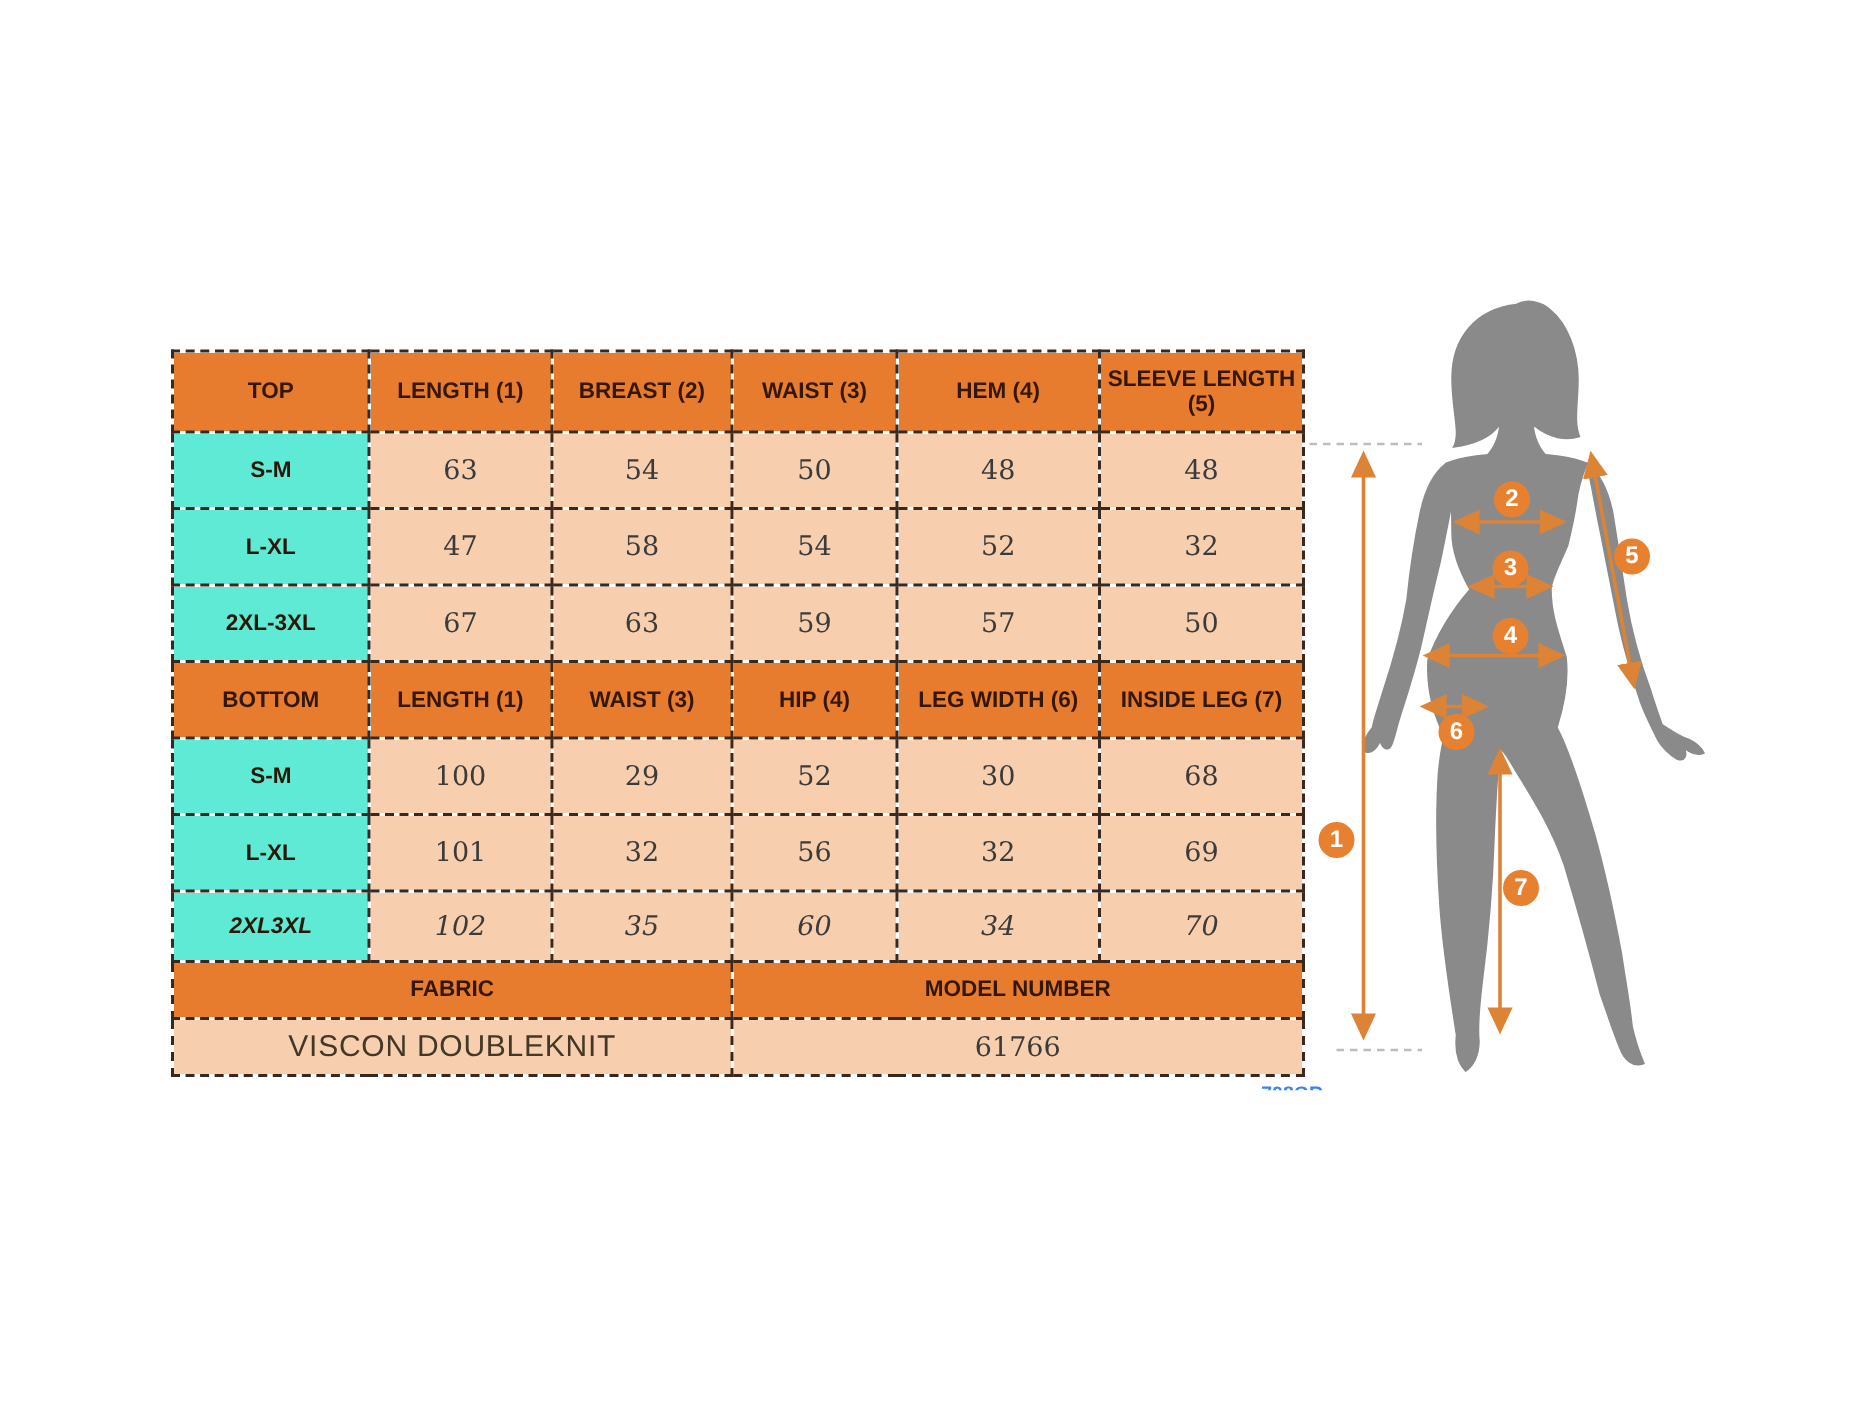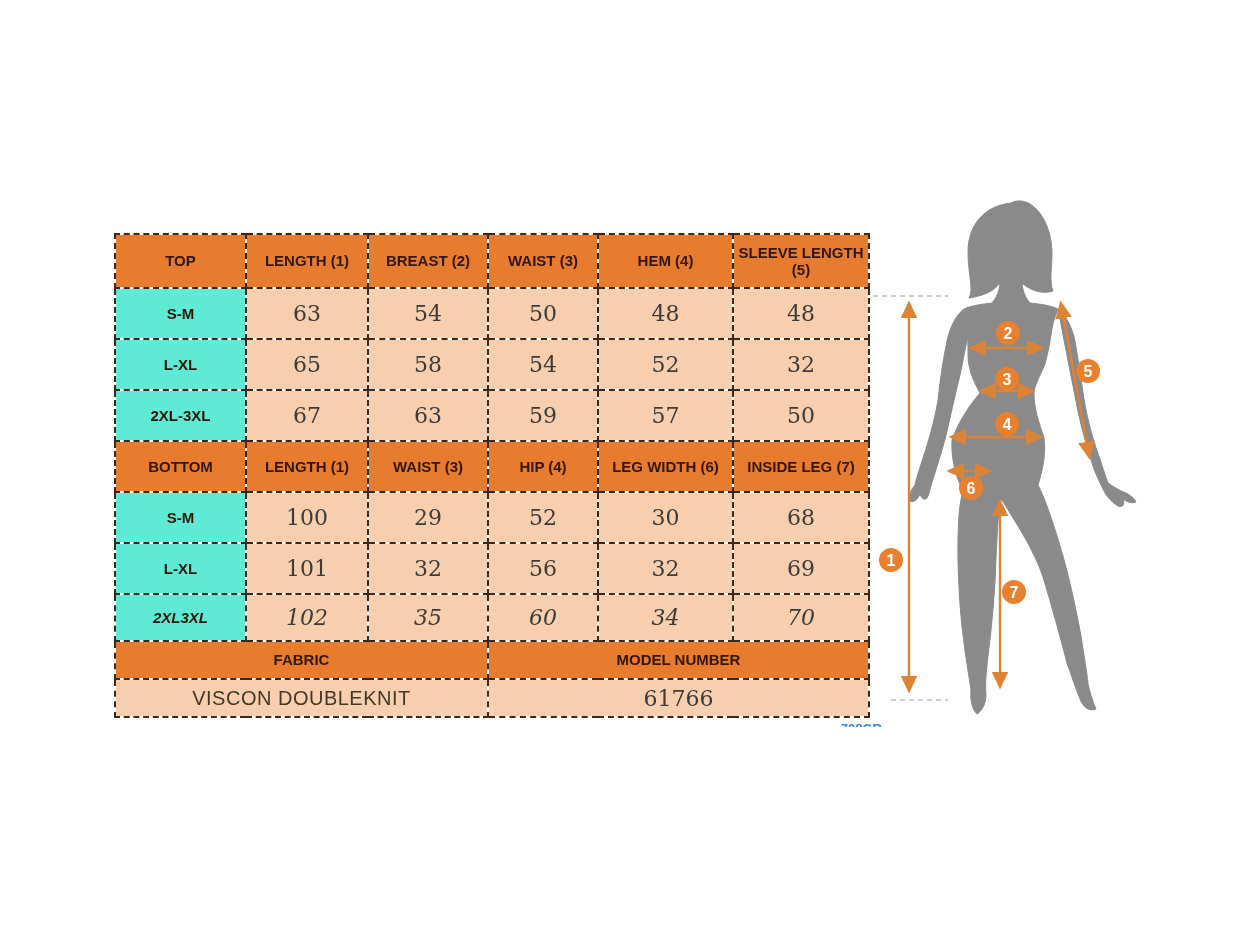--- a/index.html
+++ b/index.html
@@ -7,21 +7,21 @@
          font-family:"Liberation Sans",sans-serif;}
 
   
   #size-table{position:absolute;left:114px;top:233px;width:754px;
               border-collapse:collapse;table-layout:fixed;}
   #size-table td{border:2px dashed #3a281c;text-align:center;vertical-align:middle;
                  padding:0;overflow:hidden;}
   .hdr{background:#E87C2E;color:#331708;font-weight:bold;font-size:15px;line-height:1.15;}
   .cell{background:#F8CFAE;}
   .lbl{background:#5eead4;color:#2b1708;font-weight:bold;font-size:15px;}
-  .num{font-family:"DejaVu Serif",serif;font-size:22px;color:#3b3b3b;}
+  .num{font-family:"DejaVu Serif",serif;font-size:18px;color:#3b3b3b;}
   .fab{font-size:20px;color:#433828;letter-spacing:.5px;}
   tr.r-hdr1{height:54px;} tr.r-data{height:51px;} tr.r-data-s{height:47px;font-style:italic;}
   tr.r-fhdr{height:38px;} tr.r-fval{height:38px;}
 
   
   #figure-wrap{position:absolute;left:868px;top:195px;width:295px;height:562px;}
   .badge-txt{font-family:"Liberation Sans",sans-serif;font-weight:bold;font-size:16px;fill:#ffffff;}
 
   
   #page-code{position:absolute;left:782px;top:721px;width:100px;text-align:right;
@@ -53,21 +53,21 @@
       <tr class="r-data">
         <td class="lbl">S-M</td>
         <td class="cell num">63</td>
         <td class="cell num">54</td>
         <td class="cell num">50</td>
         <td class="cell num">48</td>
         <td class="cell num">48</td>
       </tr>
       <tr class="r-data">
         <td class="lbl">L-XL</td>
-        <td class="cell num">65</td>
+        <td class="cell num">47</td>
         <td class="cell num">58</td>
         <td class="cell num">54</td>
         <td class="cell num">52</td>
         <td class="cell num">32</td>
       </tr>
       <tr class="r-data">
         <td class="lbl">2XL-3XL</td>
         <td class="cell num">67</td>
         <td class="cell num">63</td>
         <td class="cell num">59</td>

